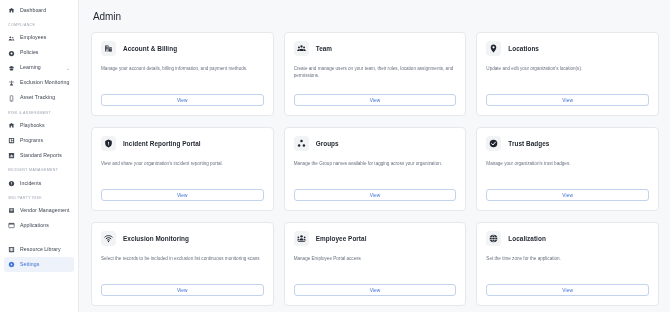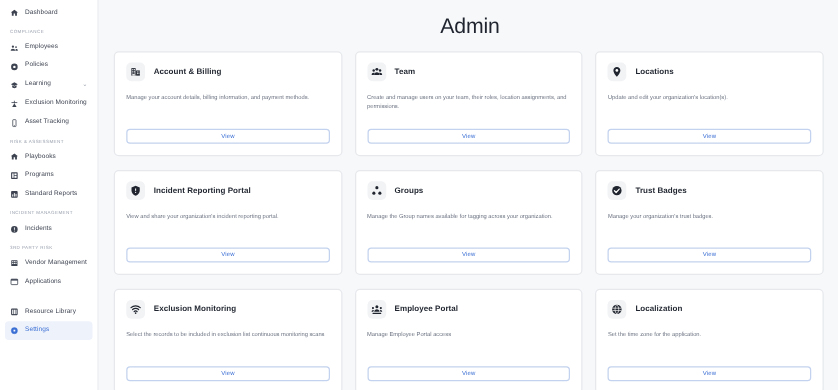--- a/index.html
+++ b/index.html
@@ -58,26 +58,25 @@
 
   
   .main {
     flex: 1 1 auto;
     height: 312px;
     background: #f7f8fa;
     padding: 8px 11px 0 12px;
     overflow: hidden;
   }
   .page-title {
-    font-size: 17px;
+    font-size: 10px;
     color: #1f242e;
     font-weight: 400;
     margin: 3px 0 10px 2px;
     letter-spacing: -0.1px;
-    text-align: center;
   }
   .grid {
     display: grid;
     grid-template-columns: repeat(3, 1fr);
     gap: 11px 10px;
   }
   .card {
     background: #ffffff;
     border: 1px solid #e6e8ec;
     border-radius: 4px;

